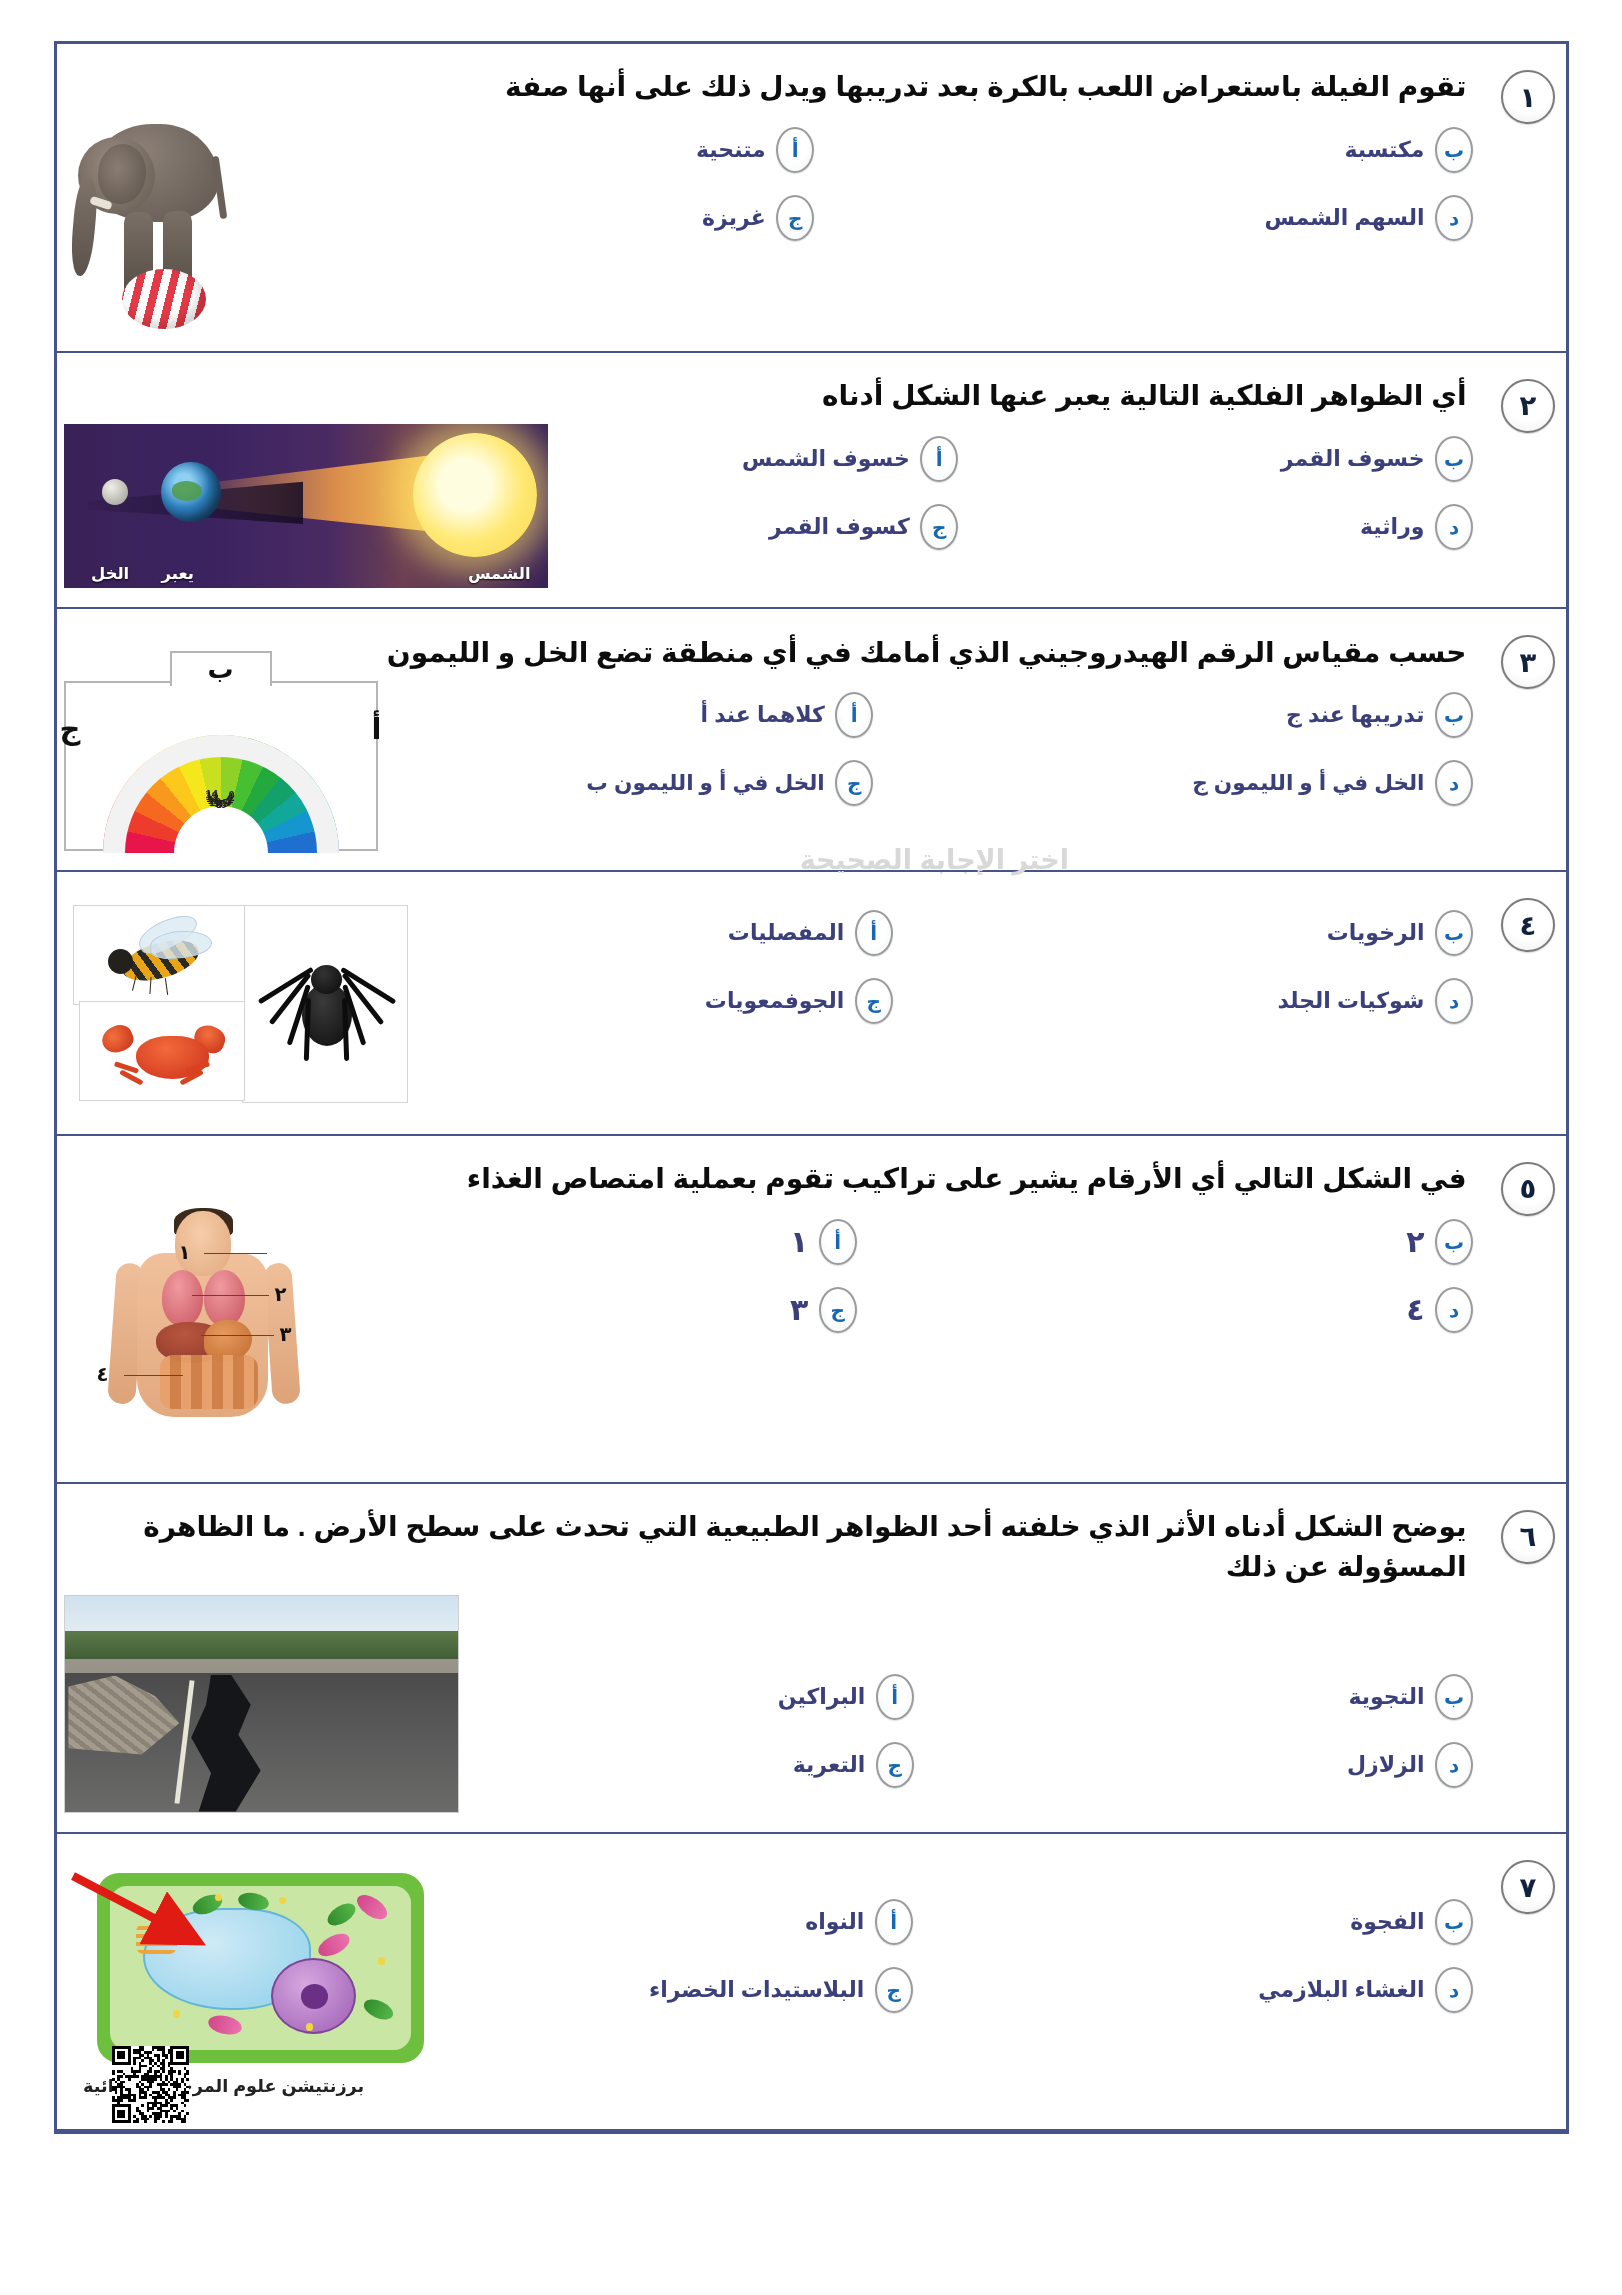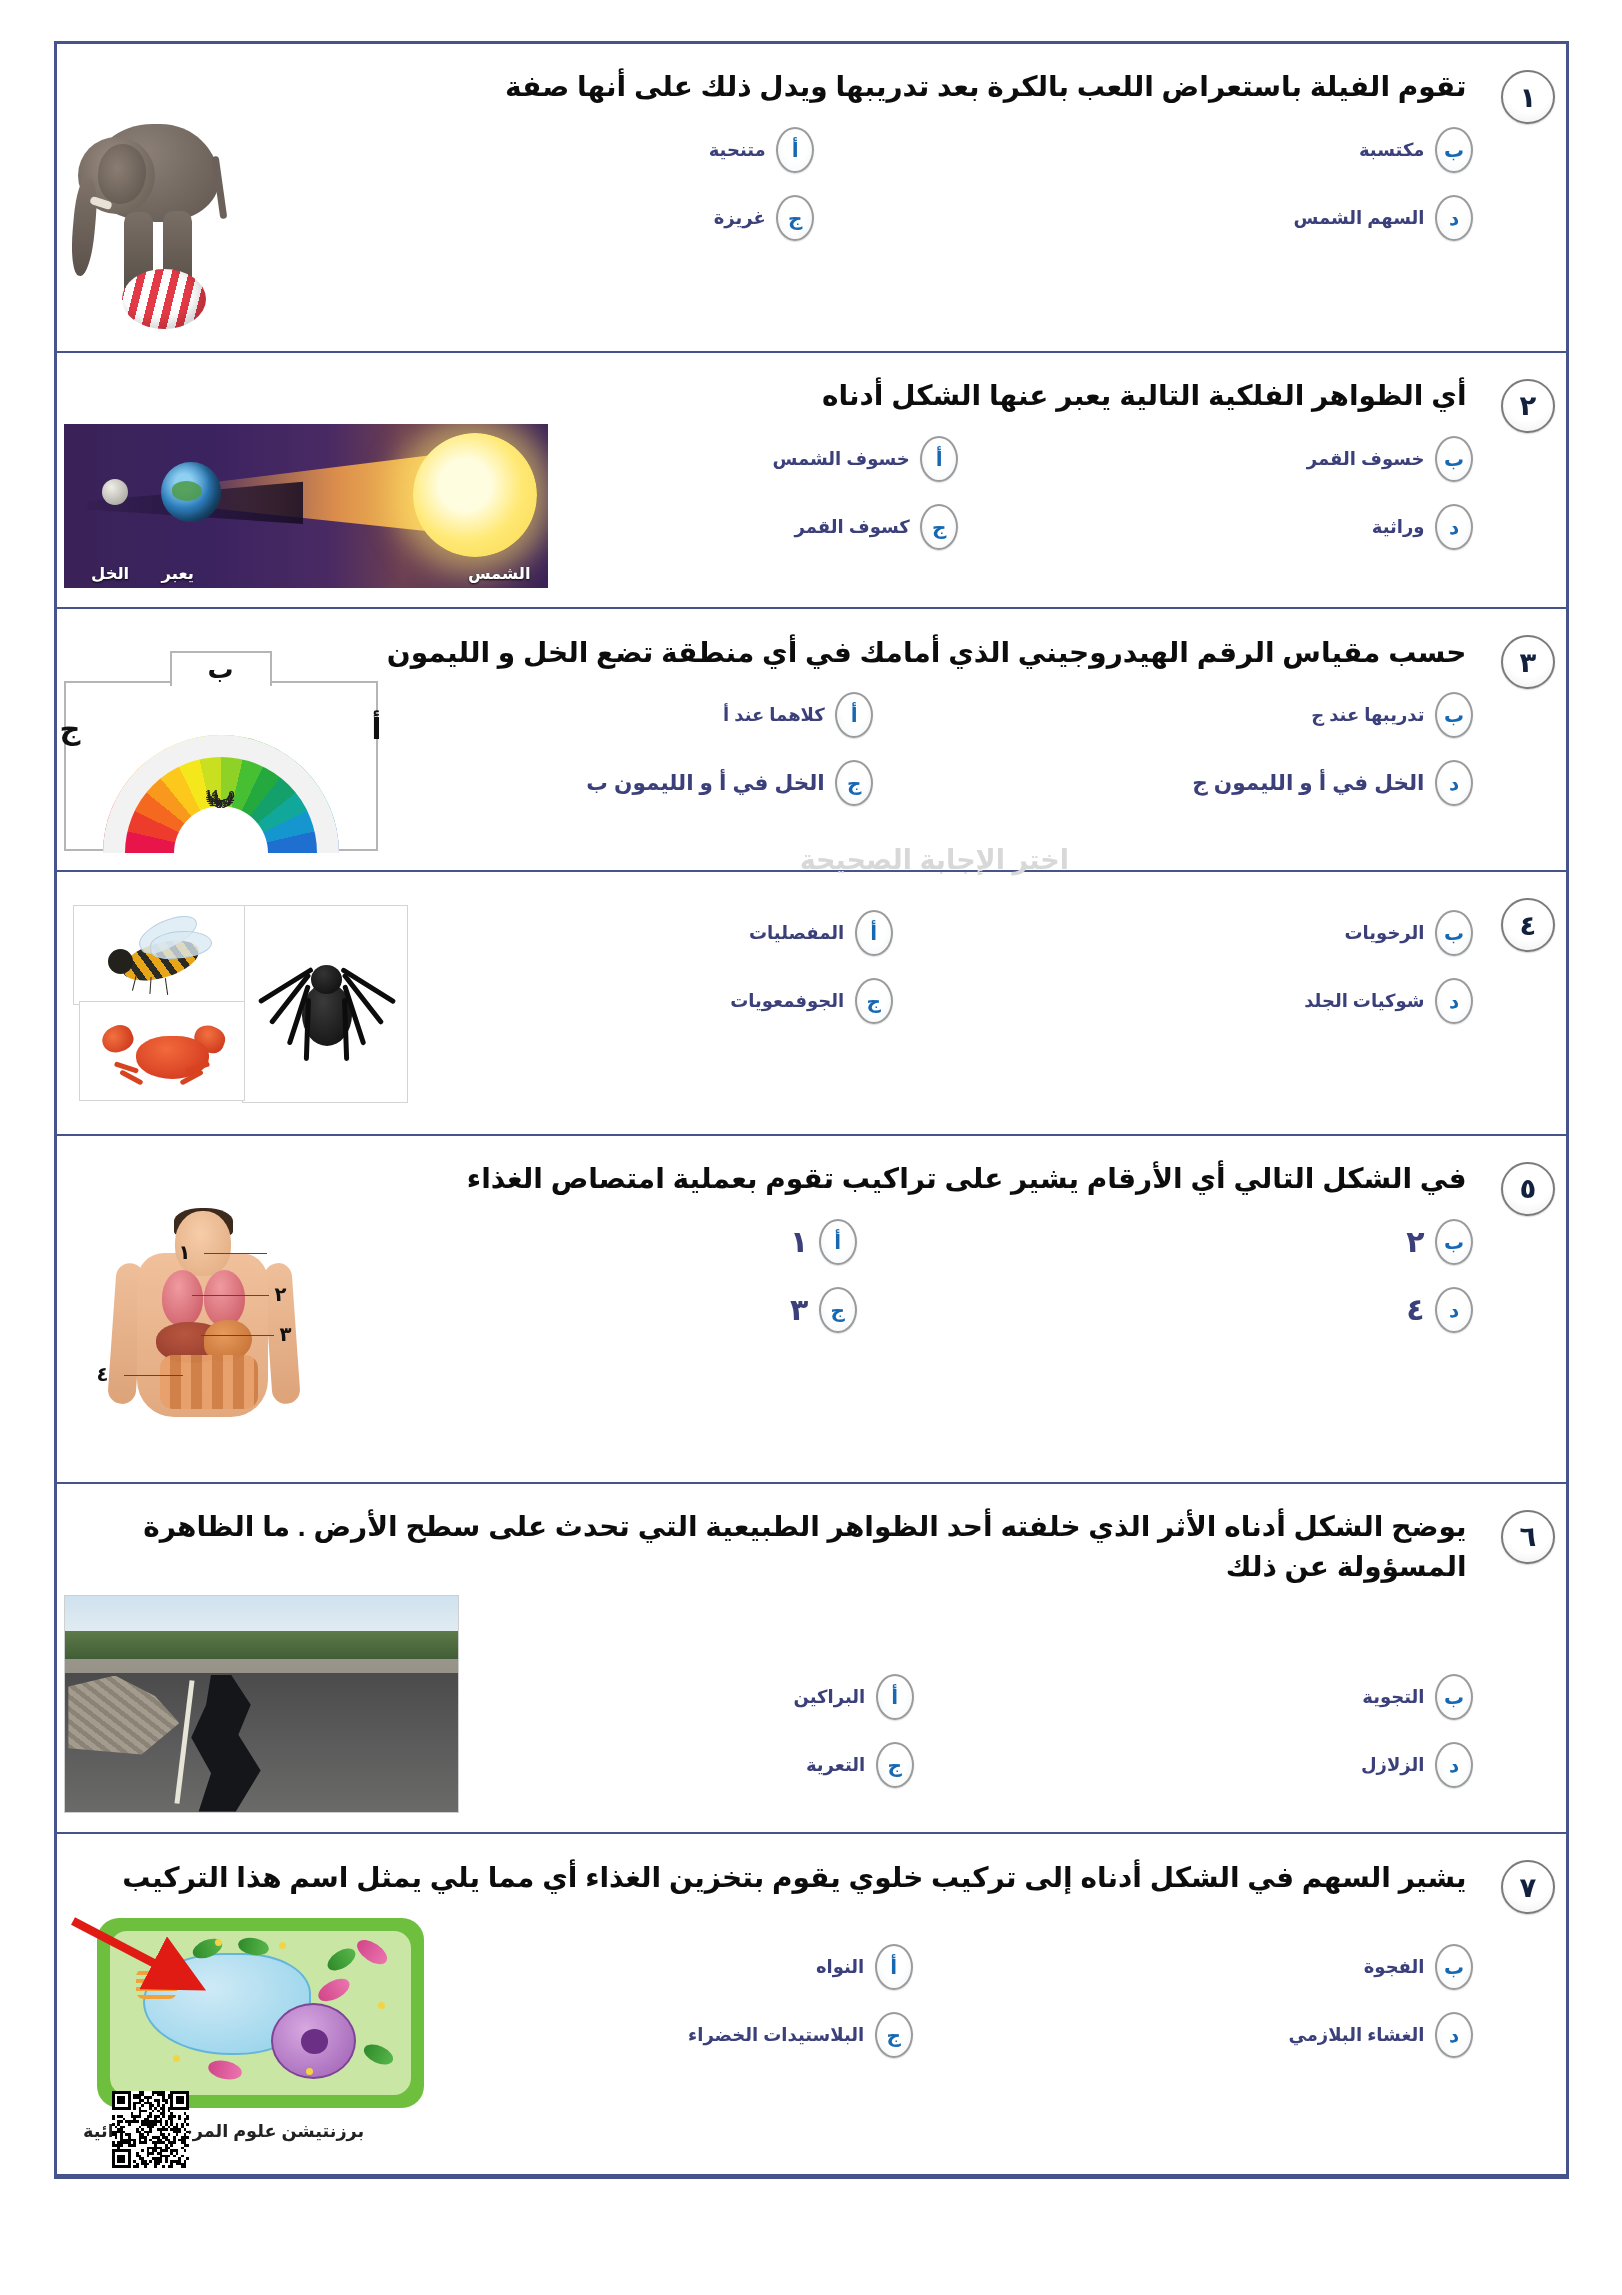--- a/index.html
+++ b/index.html
@@ -98,21 +98,21 @@
     flex:0 0 auto;
     width:34px;height:42px;
     border:2px solid #9b9b9b;
     border-radius:50%;
     display:flex;align-items:center;justify-content:center;
     font-size:20px;font-weight:bold;color:#1668b3;
     background:radial-gradient(ellipse at 50% 30%,#ffffff 50%,#eef3f7 100%);
     box-shadow:0 0.7px 1.3px rgba(0,0,0,.18);
   }
   .optlabel{
-    font-size:18px;font-weight:bold;color:#3b3f7a;
+    font-size:22px;font-weight:bold;color:#3b3f7a;
     white-space:nowrap;
   }
   .optlabel.small{font-size:21.6px;}
   .optlabel.num{font-size:30px;color:#3b3f7a;}
 
   
   .watermark{
     position:absolute;
     font-size:27px;
     font-weight:bold;
@@ -750,21 +750,20 @@
           </div>
         </div>
       </div>
     </div>
 
     <div class="qrow">
       <div class="numcell">
         <div class="numbadge">٧</div>
       </div>
       <div class="body">
-        <div class="qtext">يشير السهم في الشكل أدناه  إلى تركيب خلوي يقوم بتخزين الغذاء أي مما يلي يمثل اسم هذا التركيب</div>
         <div class="contentrow">
           <div class="answers" style="padding-top:39px;">
             <div class="opt">
               <div class="optbadge">ب</div>
               <div class="optlabel">الفجوة</div>
             </div>
             <div class="opt col-right">
               <div class="optbadge">أ</div>
               <div class="optlabel">النواه</div>
             </div>

